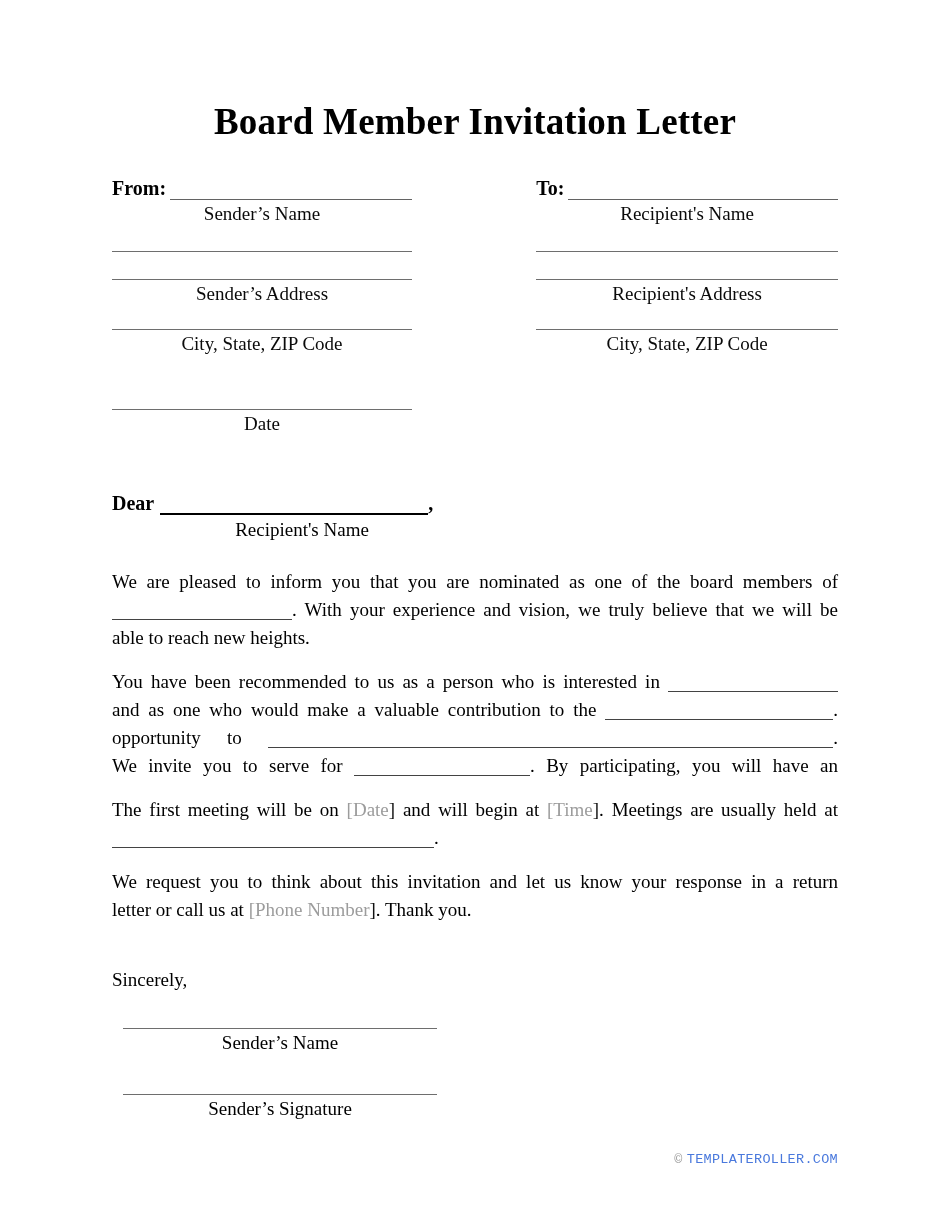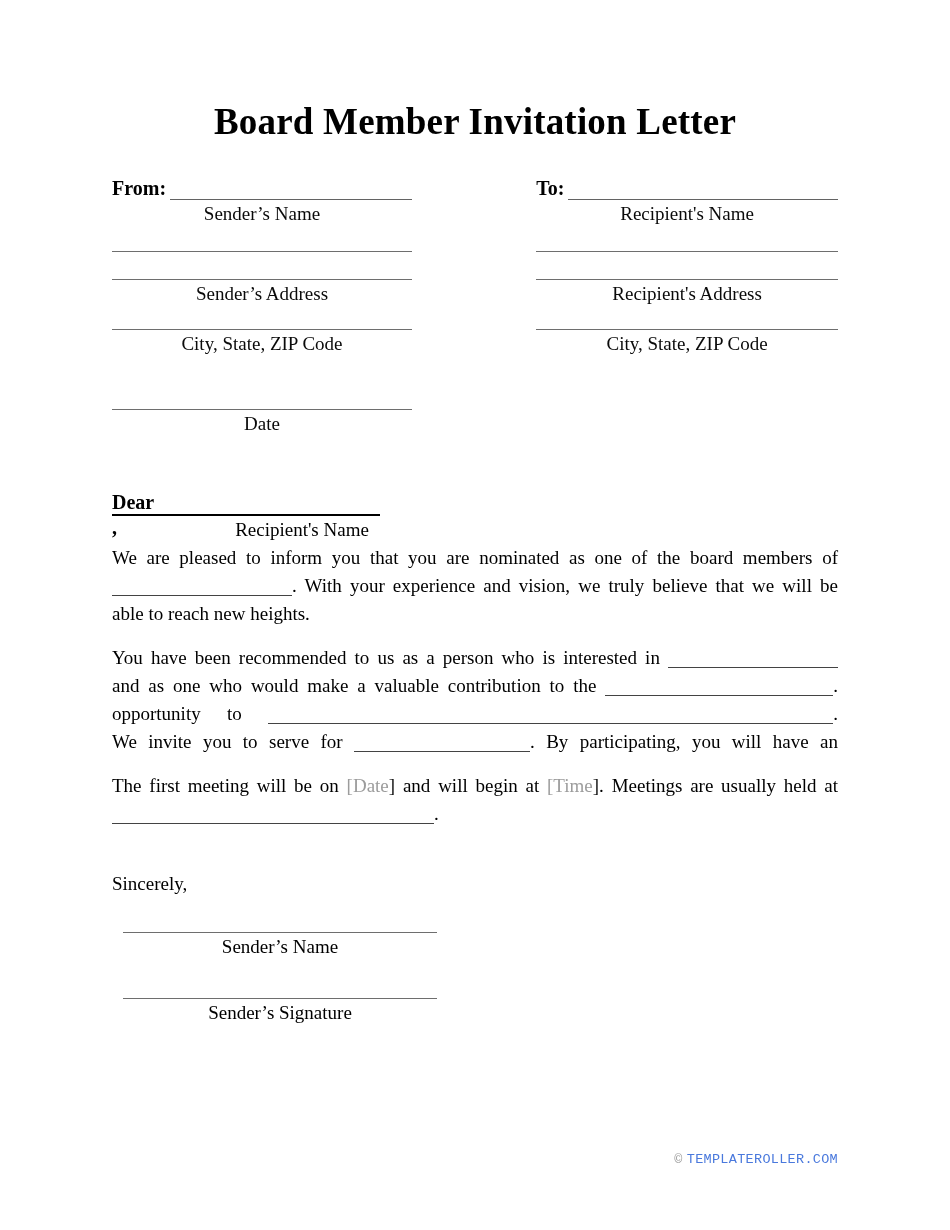--- a/index.html
+++ b/index.html
@@ -27,28 +27,28 @@
   .fill { flex: 1; border-bottom: 1.6px solid #636363; height: 24px; }
 
   .hint { text-align: center; font-size: 19px; line-height: 28px; height: 28px; color: #0a0a0a; }
 
   .line-plain  { border-bottom: 1.6px solid #6e6e6e; height: 24px; }
   .line-addr   { border-bottom: 1.6px solid #6e6e6e; height: 28px; }
   .line-city   { border-bottom: 1.6px solid #6e6e6e; height: 22px; }
   .line-date   { border-bottom: 1.6px solid #6e6e6e; height: 28px; margin-top: 24px; }
 
   
-  .dear-row { display: flex; align-items: flex-start; margin-top: 52px; height: 26px; flex-direction: column; }
+  .dear-row { display: flex; align-items: center; margin-top: 52px; height: 26px; }
   .dear-label { font-weight: bold; font-size: 20px; line-height: 24px; padding-right: 6px; }
   .dear-line { width: 268px; border-bottom: 2px solid #000; height: 24px; }
   .dear-comma { font-weight: bold; font-size: 20px; line-height: 22px; }
   .dear-hint { margin-left: 56px; width: 268px; text-align: center; font-size: 19px; line-height: 28px; }
 
   
-  .letter-body { margin-top: 0; }
+  .letter-body { margin-top: 24px; }
   .para { margin-bottom: 16px; }
   .bline { font-size: 19px; line-height: 28px; min-height: 28px; }
   .bline.just { text-align: justify; text-align-last: justify; }
   .blank {
     display: inline-block; height: 18px; vertical-align: -4px;
     border-bottom: 1.6px solid #434343;
   }
   .ph-open, .ph-text { color: #9c9c9c; }
   .ph-close { color: #111; }
 
@@ -122,20 +122,24 @@
       <div class="para">
         <div class="bline just"><span>You have been recommended to us as a person who is interested in </span><span class="blank" style="width: 170px;"></span></div>
         <div class="bline just"><span>and as one who would make a valuable contribution to the </span><span class="blank" style="width: 228px;"></span><span>.</span></div>
         <div class="bline just"><span>opportunity to </span><span class="blank" style="width: 565px;"></span><span>.</span></div>
         <div class="bline just"><span>We invite you to serve for </span><span class="blank" style="width: 176px;"></span><span>. By participating, you will have an</span></div>
       </div>
       <div class="para">
         <div class="bline just"><span>The first meeting will be on </span><span class="ph-open">[</span><span class="ph-text">Date</span><span class="ph-close">]</span><span> and will begin at </span><span class="ph-open">[</span><span class="ph-text">Time</span><span class="ph-close">]</span><span>. Meetings are usually held at</span></div>
         <div class="bline"><span class="blank" style="width: 322px;"></span><span>.</span></div>
       </div>
+      <div class="para">
+        <div class="bline just"><span>We request you to think about this invitation and let us know your response in a return</span></div>
+        <div class="bline"><span>letter or call us at </span><span class="ph-open">[</span><span class="ph-text">Phone Number</span><span class="ph-close">]</span><span>. Thank you.</span></div>
+      </div>
     </div>
 
   <div class="sincerely">Sincerely,</div>
   <div class="sig-line-1"></div>
   <div class="sig-hint">Sender’s Name</div>
   <div class="sig-line-2"></div>
   <div class="sig-hint">Sender’s Signature</div>
 
   <div class="footer">
     <span class="copyright">©</span><a class="site-link">TEMPLATEROLLER.COM</a>

